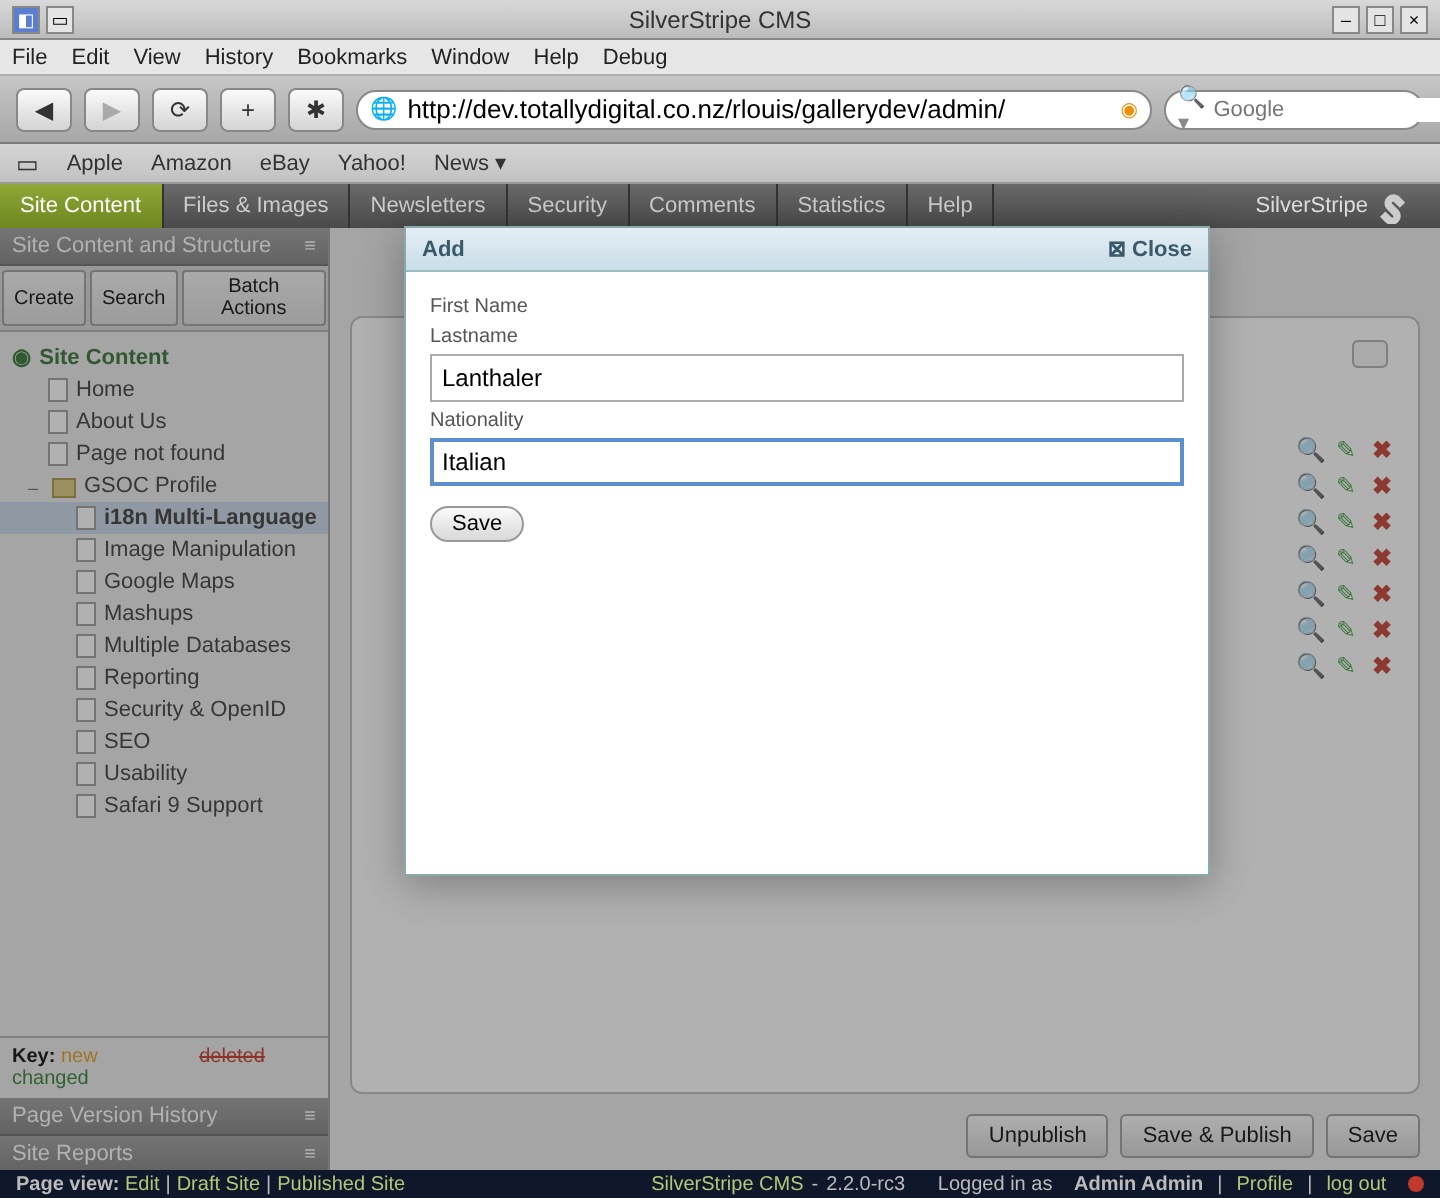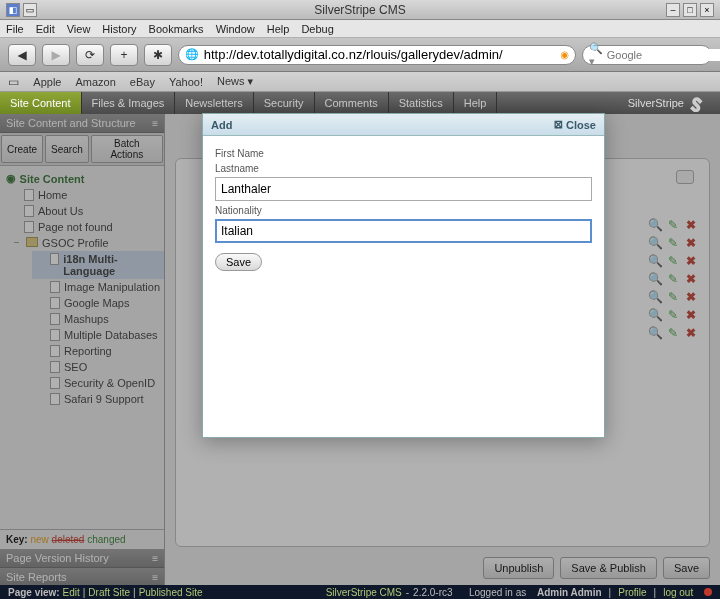--- a/index.html
+++ b/index.html
@@ -34,30 +34,30 @@
 
 .workspace { position: absolute; top: 114px; bottom: 12px; left: 0; right: 0; display: flex; }
 
 .sidebar { width: 165px; background: #ececec; border-right: 1px solid #999; display: flex; flex-direction: column; }
 .panel-head { background: linear-gradient(#9a9a9a,#7d7d7d); color: #fff; font-size: 11px; padding: 3px 6px; border-bottom: 1px solid #666; display: flex; align-items: center; justify-content: space-between; }
 .panel-head .collapse { font-size: 10px; }
 .sb-actions { display: flex; background: #d6d6d6; border-bottom: 1px solid #aaa; justify-content: space-between; }
 .sb-actions button { font-size: 10px; border: 1px solid #999; background: linear-gradient(#f3f3f3,#dcdcdc); padding: 2px 5px; margin: 2px 1px; border-radius: 2px; }
 .tree { flex: 1; overflow: auto; font-size: 11px; padding: 4px 0; }
 .tree-root { color: #2a6b2a; font-weight: bold; padding: 2px 6px; display: flex; align-items: center; gap: 4px; }
-.tree-item { padding: 2px 4px 2px 24px; display: flex; align-items: flex-start; gap: 4px; color: #333; }
+.tree-item { padding: 2px 4px 2px 24px; display: flex; align-items: flex-end; gap: 4px; color: #333; }
 .tree-item.folder { padding-left: 14px; }
-.tree-item.sub { padding-left: 18px; margin-left: 32px; }
+.tree-item.sub { padding-left: 38px; }
 .tree-item.selected { background: #c8d8e8; font-weight: bold; }
 .page-ico { width: 10px; height: 12px; border: 1px solid #999; background: #fff; display: inline-block; }
 .folder-ico { width: 12px; height: 10px; background: #d9c97a; border: 1px solid #a69140; display: inline-block; }
 .toggle { font-size: 9px; color: #666; width: 8px; display: inline-block; }
 .key-row { border-top: 1px solid #aaa; padding: 4px 6px; font-size: 10px; }
 .key-new { color: #e69810; }
-.key-del { color: #c03020; text-decoration: line-through; }
+.key-del { color: #c03020; text-decoration: line-through; margin-left: 48px; }
 .key-chg { color: #2a7a2a; }
 
 .main { flex: 1; background: #ececec; position: relative; padding: 10px; }
 .content-box { position: absolute; left: 10px; right: 10px; top: 44px; bottom: 40px; background: #fff; border: 1px solid #bbb; border-radius: 6px; }
 .row-icons { position: absolute; right: 22px; top: 104px; display: flex; flex-direction: column; gap: 4px; }
 .icon-row { display: flex; gap: 4px; }
 .ico { width: 14px; height: 14px; display: inline-block; font-size: 12px; line-height: 14px; text-align: center; }
 .ico.m { color: #4aa3c9; }
 .ico.e { color: #3b9e3b; }
 .ico.d { color: #c0382b; font-weight: bold; }
@@ -203,25 +203,29 @@
       <div class="tree-item sub">
           <span class="page-ico"></span>
           <span>Multiple Databases</span>
         </div>
       <div class="tree-item sub">
           <span class="page-ico"></span>
           <span>Reporting</span>
         </div>
       <div class="tree-item sub">
           <span class="page-ico"></span>
+          <span>Security &amp; OpenID</span>
+        </div>
+      <div class="tree-item sub">
+          <span class="page-ico"></span>
           <span>SEO</span>
         </div>
       <div class="tree-item sub">
           <span class="page-ico"></span>
-          <span>Security &amp; OpenID</span>
+          <span>Usability</span>
         </div>
       <div class="tree-item sub">
           <span class="page-ico"></span>
           <span>Safari 9 Support</span>
         </div>
     </div>
     <div class="key-row">
       <b>Key:</b>
       <span class="key-new">new</span>
       <span class="key-del">deleted</span>

